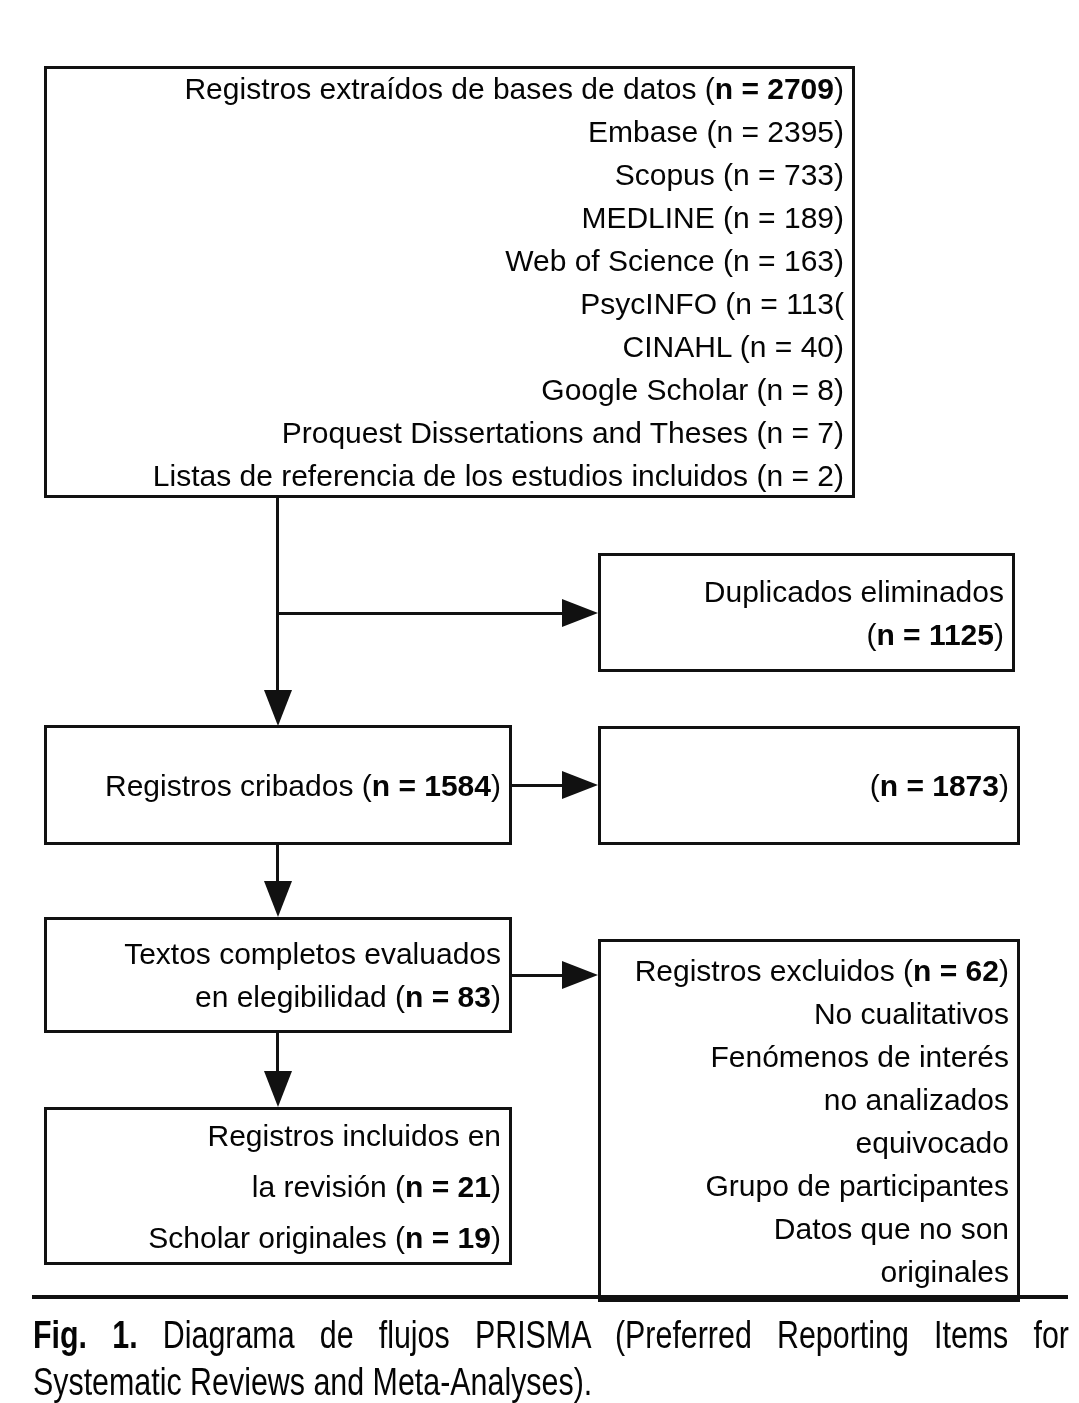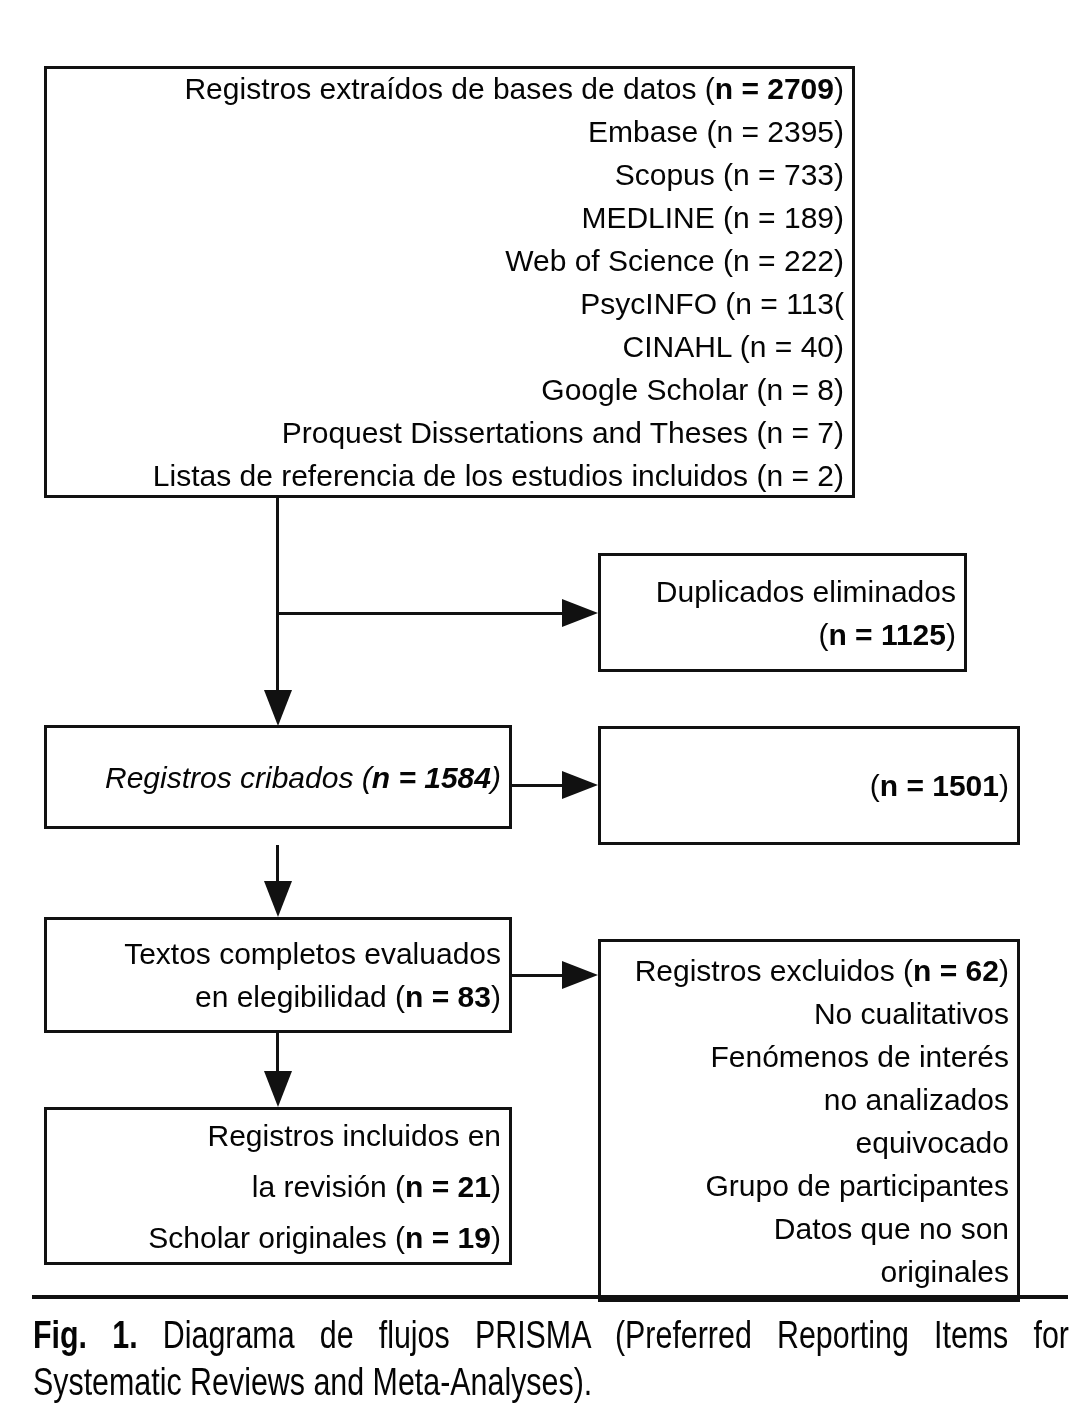--- a/index.html
+++ b/index.html
@@ -80,48 +80,48 @@
 </head>
 <body>
 
 <div class="page">
 
   <div class="box" style="left:44px; top:66px; width:811px; height:432px;">
       <div class="line"><span>Registros extraídos de bases de datos (</span><b>n = 2709</b><span>)</span></div>
       <div class="line indent"><span>Embase (n = 2395)</span></div>
       <div class="line indent"><span>Scopus (n = 733)</span></div>
       <div class="line indent"><span>MEDLINE (n = 189)</span></div>
-      <div class="line indent"><span>Web of Science (n = 222)</span></div>
+      <div class="line indent"><span>Web of Science (n = 163)</span></div>
       <div class="line indent"><span>PsycINFO (n = 113(</span></div>
       <div class="line indent"><span>CINAHL (n = 40)</span></div>
       <div class="line indent"><span>Google Scholar (n = 8)</span></div>
       <div class="line indent"><span>Proquest Dissertations and Theses (n = 7)</span></div>
       <div class="line indent"><span>Listas de referencia de los estudios incluidos (n = 2)</span></div>
     </div>
 
   <div class="vline" style="left:276px; top:498px; height:194px;"></div>
   <div class="arrow-down" style="left:264px; top:690px;"></div>
 
   <div class="hline" style="left:276px; top:612px; width:286px;"></div>
   <div class="arrow-right" style="left:562px; top:599px;"></div>
 
-  <div class="box" style="left:598px; top:553px; width:369px; height:119px;">
+  <div class="box" style="left:598px; top:553px; width:417px; height:119px;">
       <div class="line"><span>Duplicados eliminados</span></div>
       <div class="line"><span>(</span><b>n = 1125</b><span>)</span></div>
     </div>
 
-  <div class="box" style="left:44px; top:725px; width:468px; height:104px;font-style:italic;">
+  <div class="box" style="left:44px; top:725px; width:468px; height:120px;">
       <div class="line"><span>Registros cribados (</span><b>n = 1584</b><span>)</span></div>
     </div>
 
   <div class="hline" style="left:512px; top:784px; width:52px;"></div>
   <div class="arrow-right" style="left:562px; top:771px;"></div>
 
   <div class="box" style="left:598px; top:726px; width:422px; height:119px;">
-      <div class="line"><span>(</span><b>n = 1501</b><span>)</span></div>
+      <div class="line"><span>(</span><b>n = 1873</b><span>)</span></div>
     </div>
 
   <div class="vline" style="left:276px; top:845px; height:38px;"></div>
   <div class="arrow-down" style="left:264px; top:881px;"></div>
 
   <div class="box" style="left:44px; top:917px; width:468px; height:116px;">
       <div class="line"><span>Textos completos evaluados</span></div>
       <div class="line"><span>en elegibilidad (</span><b>n = 83</b><span>)</span></div>
     </div>
 

